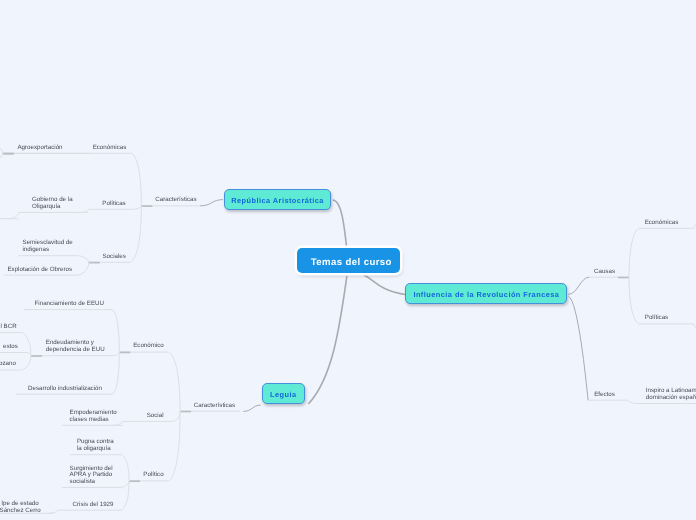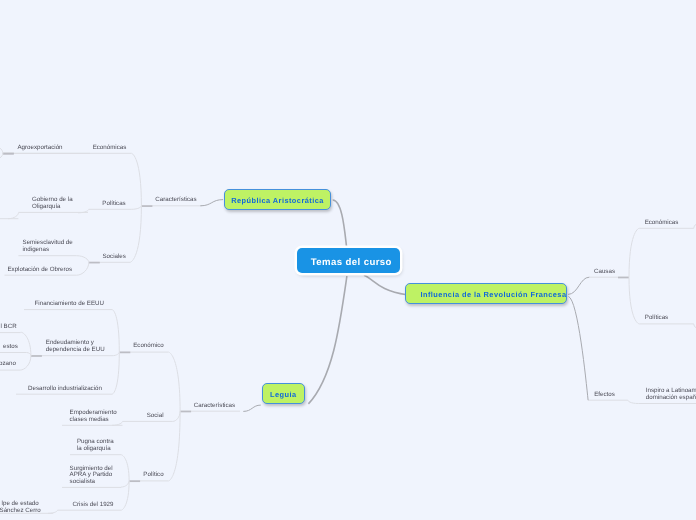--- a/index.html
+++ b/index.html
@@ -7,21 +7,21 @@
        font-family:"Liberation Sans",sans-serif;-webkit-font-smoothing:antialiased;text-rendering:geometricPrecision;}
   #canvas{position:relative;width:696px;height:520px;overflow:hidden;transform:translateZ(0);}
   svg.lay{position:absolute;left:0;top:0;width:696px;height:520px;}
   .lbl{position:absolute;color:#4a4a55;font-size:6.2px;line-height:6.6px;
        text-align:center;white-space:pre;}
   .node{position:absolute;border-radius:5px;font-weight:bold;
         display:flex;align-items:center;justify-content:center;box-sizing:border-box;}
   .root{background:#1993e5;color:#fff;font-size:9.6px;letter-spacing:.4px;
         box-shadow:0 0 0 2.5px #fff, 1px 2px 4px rgba(0,0,0,.28);padding-left:6px;}
   .root span{display:block;position:relative;top:1.8px;}
-  .main{background:#bef264;color:#1169d8;font-size:7.4px;border:1.7px solid #4590dc;
+  .main{background:#5eead4;color:#1169d8;font-size:7.4px;border:1.7px solid #4590dc;
         letter-spacing:.45px;box-shadow:1px 2px 3px rgba(0,0,0,.22);}
   .main span{display:block;position:relative;top:1.2px;}
 </style>
 </head>
 <body>
 
 <div id="canvas">
   <svg class="lay" id="links">
       <path d="M201.8 205.8 L141.4 205.8" fill="none" stroke="#dcdee4" stroke-width="1" stroke-linecap="butt"></path>
       <path d="M141.4 206.10000000000002 L152.4 206.10000000000002" fill="none" stroke="#bcbdc4" stroke-width="1.7" stroke-linecap="butt"></path>
@@ -136,20 +136,20 @@
       <div class="lbl" style="left: -0.5px; top: 501px; text-align: center;">lpe de estado
 Sánchez Cerro</div>
     </div>
   <div id="nodes">
       <div class="node root" style="left: 296.8px; top: 248.1px; width: 103px; height: 25.2px;">
         <span>Temas del curso</span>
       </div>
       <div class="node main" style="left: 224px; top: 188.8px; width: 107px; height: 20.8px;">
         <span>República Aristocrática</span>
       </div>
-      <div class="node main" style="left: 405.3px; top: 283.3px; width: 162.2px; height: 20.8px; justify-content: flex-end;">
+      <div class="node main" style="left: 405.3px; top: 283.3px; width: 162.2px; height: 20.8px;">
         <span>Influencia de la Revolución Francesa</span>
       </div>
       <div class="node main" style="left: 261.55px; top: 383px; width: 43.3px; height: 20.8px;">
         <span>Leguia</span>
       </div>
     </div>
 </div>
 
 </body></html>

